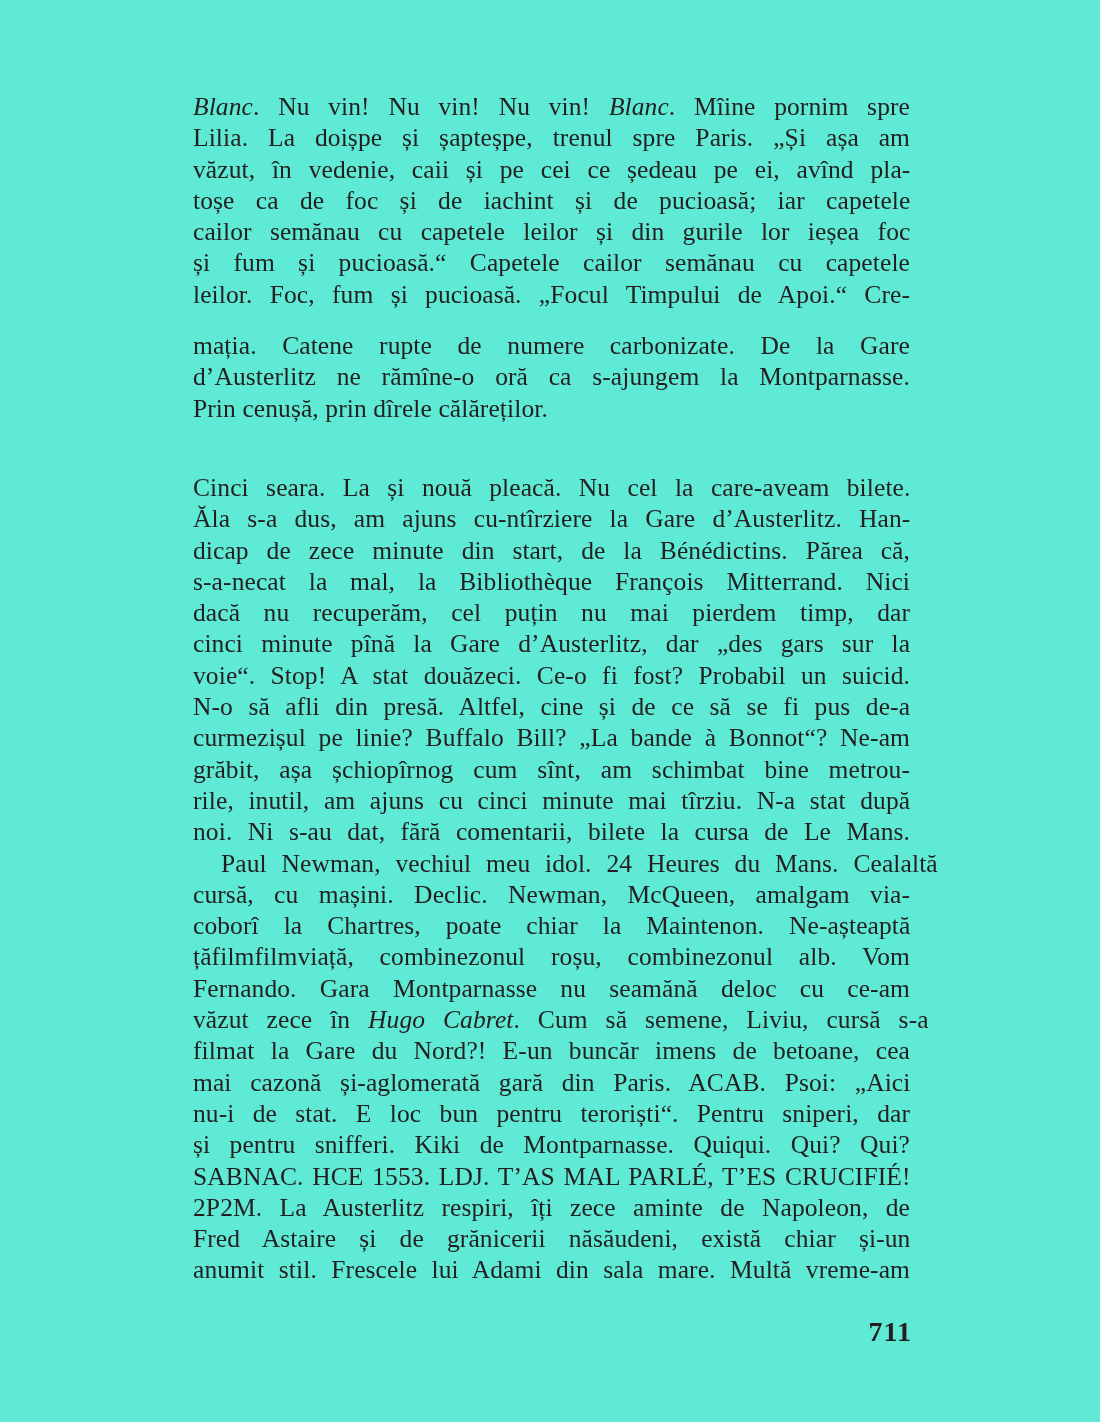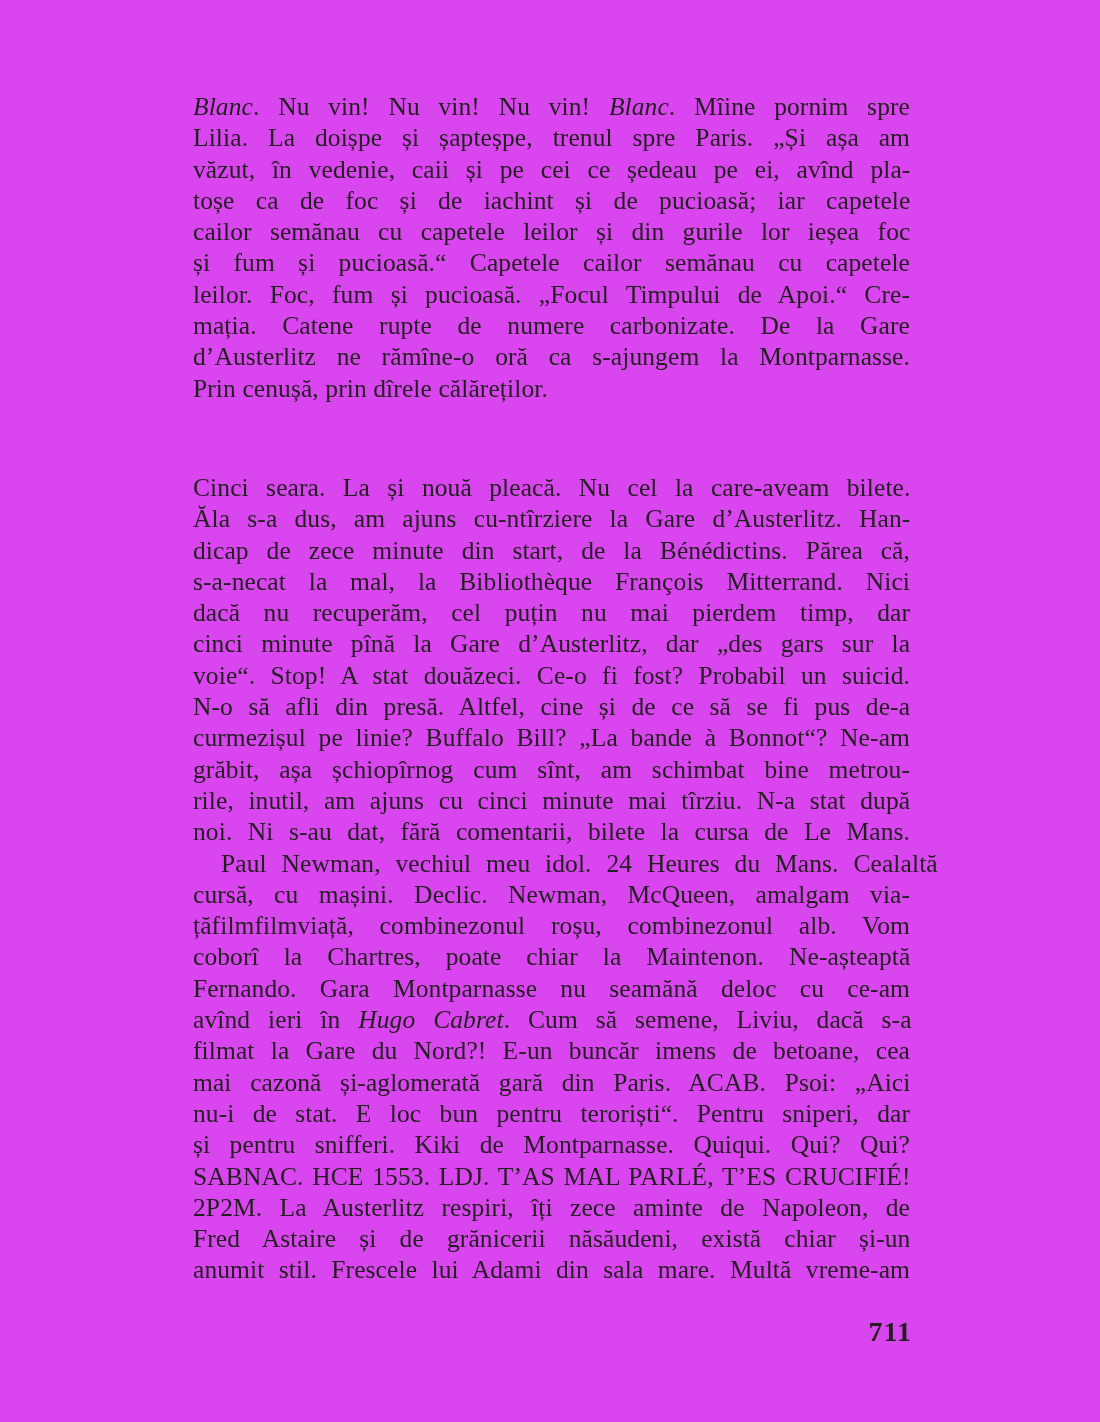--- a/index.html
+++ b/index.html
@@ -14,21 +14,21 @@
       overflow: hidden;
       font-family: "Liberation Serif", "DejaVu Serif", serif;
       color: #231f20;
     }
     .page {
       position: absolute;
       left: 0;
       top: 0;
       width: 1100px;
       height: 1422px;
-      background: #d946ef;
+      background: #5eead4;
     }
     .para {
       position: absolute;
       left: 193px;
       width: 717px;
       font-size: 25.5px;
       line-height: 31.3px;
     }
     .para-1 { top: 91px; }
     .para-2 { top: 472px; }
@@ -63,43 +63,43 @@
 
 <div class="page">
   <div class="para para-1">
       <div class="line" style="display: block; word-spacing: 12.2px;"><span class="it">Blanc</span><span>. Nu vin! Nu vin! Nu vin! </span><span class="it">Blanc</span><span>. Mîine pornim spre</span></div>
       <div class="line" style="display: block; word-spacing: 13.4px;"><span>Lilia. La doișpe și șapteșpe, trenul spre Paris. „Și așa am</span></div>
       <div class="line" style="display: block; word-spacing: 10.25px;"><span>văzut, în vedenie, caii și pe cei ce ședeau pe ei, avînd pla-</span></div>
       <div class="line" style="display: block; word-spacing: 14.8182px;"><span>toșe ca de foc și de iachint și de pucioasă; iar capetele</span></div>
       <div class="line" style="display: block; word-spacing: 11.8px;"><span>cailor semănau cu capetele leilor și din gurile lor ieșea foc</span></div>
       <div class="line" style="display: block; word-spacing: 16.75px;"><span>și fum și pucioasă.“ Capetele cailor semănau cu capetele</span></div>
       <div class="line" style="display: block; word-spacing: 10.7778px;"><span>leilor. Foc, fum și pucioasă. „Focul Timpului de Apoi.“ Cre-</span></div>
-      <div class="line" style="display: block; word-spacing: 19px;"><span>mația. Catene rupte de numere carbonizate. De la Gare</span></div>
+      <div class="line" style="display: block; word-spacing: 19px; margin-top: 20px;"><span>mația. Catene rupte de numere carbonizate. De la Gare</span></div>
       <div class="line" style="display: block; word-spacing: 14.1429px;"><span>d’Austerlitz ne rămîne-o oră ca s-ajungem la Montparnasse.</span></div>
       <div class="line last"><span>Prin cenușă, prin dîrele călăreților.</span></div>
     </div>
   <div class="para para-2">
       <div class="line" style="display: block; word-spacing: 10.9px;"><span>Cinci seara. La și nouă pleacă. Nu cel la care-aveam bilete.</span></div>
       <div class="line" style="display: block; word-spacing: 10.6667px;"><span>Ăla s-a dus, am ajuns cu-ntîrziere la Gare d’Austerlitz. Han-</span></div>
       <div class="line" style="display: block; word-spacing: 11.4px;"><span>dicap de zece minute din start, de la Bénédictins. Părea că,</span></div>
       <div class="line" style="display: block; word-spacing: 16.2857px;"><span>s-a-necat la mal, la Bibliothèque François Mitterrand. Nici</span></div>
       <div class="line" style="display: block; word-spacing: 17px;"><span>dacă nu recuperăm, cel puțin nu mai pierdem timp, dar</span></div>
       <div class="line" style="display: block; word-spacing: 11.7px;"><span>cinci minute pînă la Gare d’Austerlitz, dar „des gars sur la</span></div>
       <div class="line" style="display: block; word-spacing: 8.8px;"><span>voie“. Stop! A stat douăzeci. Ce-o fi fost? Probabil un suicid.</span></div>
       <div class="line" style="display: block; word-spacing: 9px;"><span>N-o să afli din presă. Altfel, cine și de ce să se fi pus de-a</span></div>
       <div class="line" style="display: block; word-spacing: 6.22222px;"><span>curmezișul pe linie? Buffalo Bill? „La bande à Bonnot“? Ne-am</span></div>
       <div class="line" style="display: block; word-spacing: 13.25px;"><span>grăbit, așa șchiopîrnog cum sînt, am schimbat bine metrou-</span></div>
       <div class="line" style="display: block; word-spacing: 8.09091px;"><span>rile, inutil, am ajuns cu cinci minute mai tîrziu. N-a stat după</span></div>
       <div class="line" style="display: block; word-spacing: 8.90909px;"><span>noi. Ni s-au dat, fără comentarii, bilete la cursa de Le Mans.</span></div>
       <div class="line" style="display: block; word-spacing: 8.33333px; margin-left: 28px;"><span>Paul Newman, vechiul meu idol. 24 Heures du Mans. Cealaltă</span></div>
       <div class="line" style="display: block; word-spacing: 13.8571px;"><span>cursă, cu mașini. Declic. Newman, McQueen, amalgam via-</span></div>
+      <div class="line" style="display: block; word-spacing: 18.4286px;"><span>coborî la Chartres, poate chiar la Maintenon. Ne-așteaptă</span></div>
       <div class="line" style="display: block; word-spacing: 19.2px;"><span>țăfilmfilmviață, combinezonul roșu, combinezonul alb. Vom</span></div>
-      <div class="line" style="display: block; word-spacing: 18.4286px;"><span>coborî la Chartres, poate chiar la Maintenon. Ne-așteaptă</span></div>
       <div class="line" style="display: block; word-spacing: 16.7143px;"><span>Fernando. Gara Montparnasse nu seamănă deloc cu ce-am</span></div>
-      <div class="line" style="display: block; word-spacing: 11.4px;"><span>avînd ieri în </span><span class="it">Hugo Cabret</span><span>. Cum să semene, Liviu, dacă s-a</span></div>
+      <div class="line" style="display: block; word-spacing: 11.4px;"><span>văzut zece în </span><span class="it">Hugo Cabret</span><span>. Cum să semene, Liviu, cursă s-a</span></div>
       <div class="line" style="display: block; word-spacing: 9.7px;"><span>filmat la Gare du Nord?! E-un buncăr imens de betoane, cea</span></div>
       <div class="line" style="display: block; word-spacing: 12.125px;"><span>mai cazonă și-aglomerată gară din Paris. ACAB. Psoi: „Aici</span></div>
       <div class="line" style="display: block; word-spacing: 11.8px;"><span>nu-i de stat. E loc bun pentru teroriști“. Pentru sniperi, dar</span></div>
       <div class="line" style="display: block; word-spacing: 12.875px;"><span>și pentru snifferi. Kiki de Montparnasse. Quiqui. Qui? Qui?</span></div>
       <div class="line" style="display: block; word-spacing: 2.25px;"><span>SABNAC. HCE 1553. LDJ. T’AS MAL PARLÉ, T’ES CRUCIFIÉ!</span></div>
       <div class="line" style="display: block; word-spacing: 9.77778px;"><span>2P2M. La Austerlitz respiri, îți zece aminte de Napoleon, de</span></div>
       <div class="line" style="display: block; word-spacing: 16.625px;"><span>Fred Astaire și de grănicerii năsăudeni, există chiar și-un</span></div>
       <div class="line" style="display: block; word-spacing: 7.88889px;"><span>anumit stil. Frescele lui Adami din sala mare. Multă vreme-am</span></div>
     </div>
   <div class="page-number">711</div>

